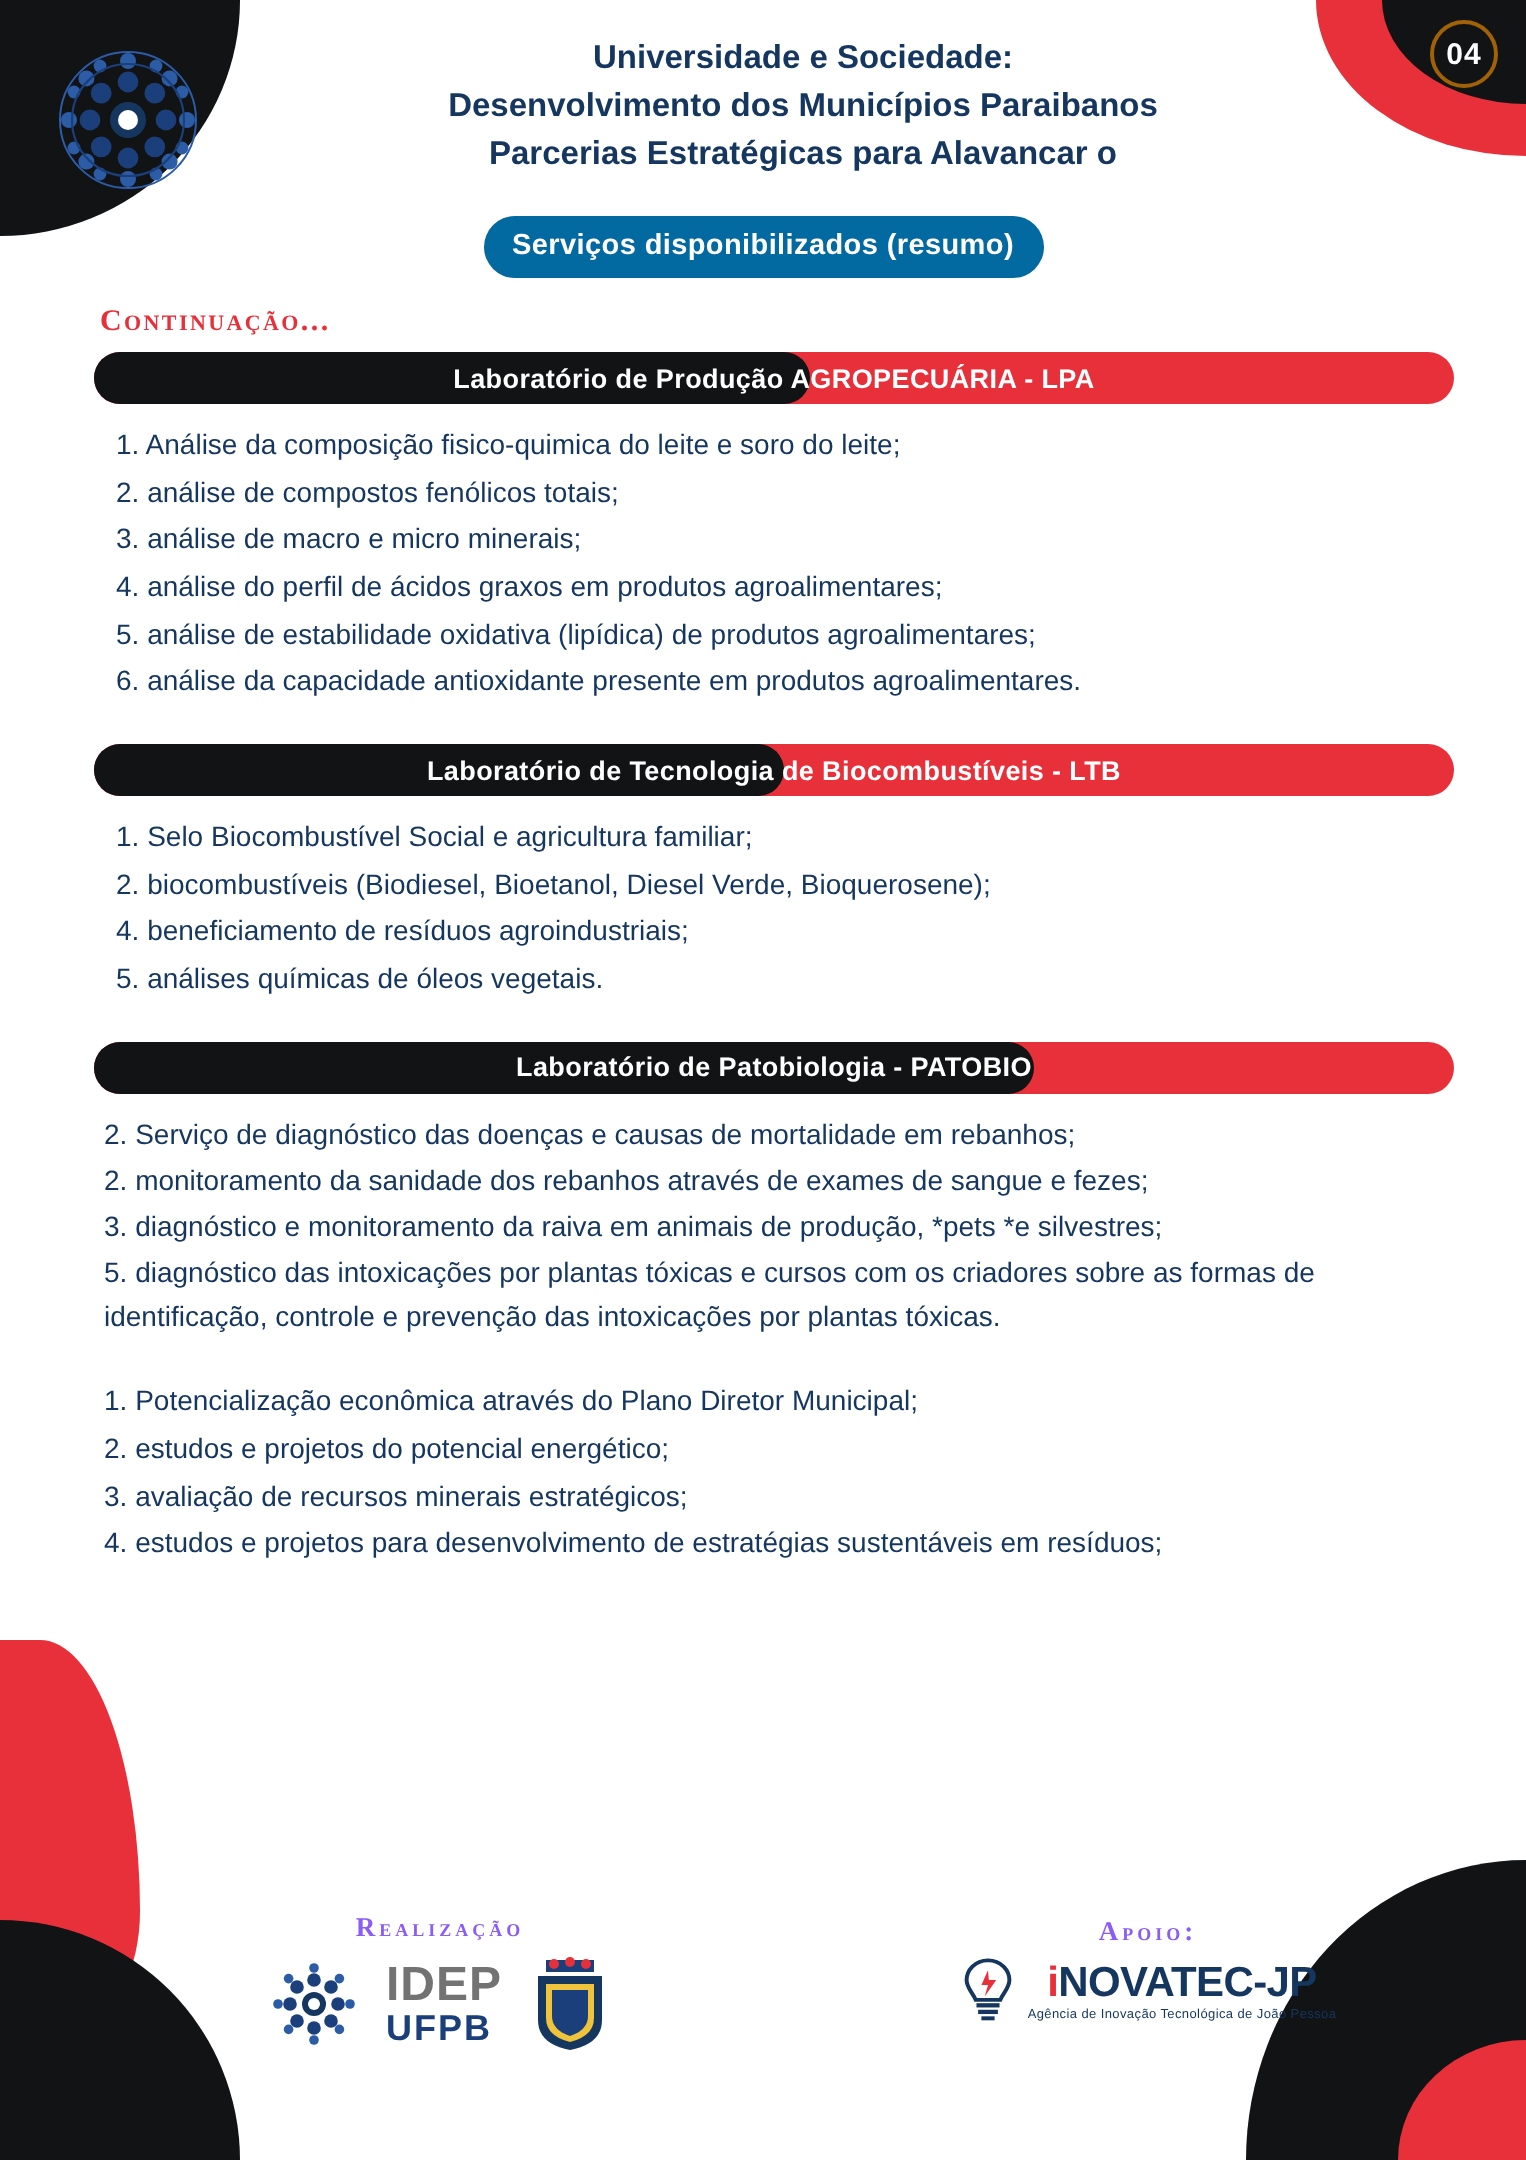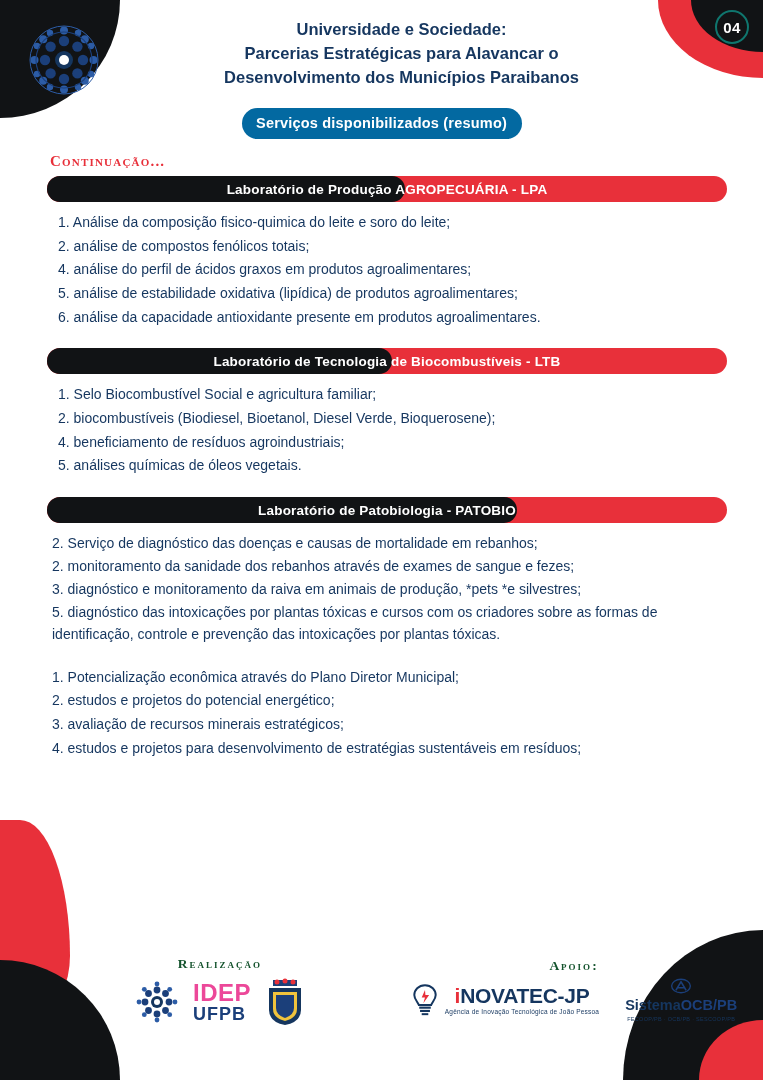--- a/index.html
+++ b/index.html
@@ -23,21 +23,21 @@
     border-bottom-left-radius: 100% 100%;
   }
   .corner-tr-black {
     position: absolute; top: 0; right: 0; width: 72px; height: 52px;
     background: #111315;
     border-bottom-left-radius: 100% 100%;
   }
   .page-badge {
     position: absolute; top: 10px; right: 14px;
     width: 34px; height: 34px; border-radius: 50%;
-    border: 2px solid #0f766e;
+    border: 2px solid #a16207;
     color: #ffffff; font-weight: bold; font-size: 15px;
     display: flex; align-items: center; justify-content: center;
     letter-spacing: .5px;
     z-index: 5;
   }
   .corner-bl-red {
     position: absolute; bottom: 70px; left: 0; width: 70px; height: 190px;
     background: #e8303a;
     border-top-right-radius: 100% 100%;
     border-bottom-right-radius: 60% 40%;
@@ -133,26 +133,26 @@
     width: 330px; text-align: center; padding-top: 6px;
     margin-left: 55px;
   }
   .foot-right {
     flex: 1; text-align: center; padding-top: 8px;
   }
   .foot-label {
     font-family: "Liberation Serif", serif;
     font-variant: small-caps;
     font-weight: bold; letter-spacing: 2px;
-    font-size: 13.5px; color: #14532d;
+    font-size: 13.5px; color: #8b5cf6;
   }
   .logo-row { display: flex; align-items: center; justify-content: center; gap: 14px; margin-top: 6px; }
   .idep-mark { width: 44px; height: 44px; }
   .idep-text { text-align: left; line-height: 1; }
-  .idep-text .t1 { font-size: 24px; font-weight: bold; color: #ec4899; letter-spacing: .5px; }
+  .idep-text .t1 { font-size: 24px; font-weight: bold; color: #737373; letter-spacing: .5px; }
   .idep-text .t2 { font-size: 18px; font-weight: bold; color: #1b3f7a; letter-spacing: 1px; }
   .ufpb-seal { width: 40px; height: 48px; }
   .inov-row { display: flex; align-items: center; justify-content: center; gap: 26px; margin-top: 4px; }
   .inov-block { display: flex; align-items: center; gap: 6px; justify-content: flex-end; }
   .inov-text .n1 { font-size: 21px; font-weight: bold; color: #15365f; letter-spacing: -.3px; }
   .inov-text .n1 span { color: #e8303a; }
   .inov-text .n2 { font-size: 6.5px; color: #15365f; letter-spacing: .2px; }
   .ocb-text { text-align: center; line-height: 1.1; }
   .ocb-text .o1 { font-size: 14.5px; font-weight: bold; color: #15365f; }
   .ocb-text .o1 b { color: #1b3f7a; }
@@ -205,42 +205,43 @@
           <circle cx="9" cy="50" r="3.2"></circle>
             <circle cx="63" cy="22" r="3.2"></circle>
         </g>
         <circle cx="36" cy="36" r="28" fill="none" stroke="#1b3f7a" stroke-width="1.1"></circle>
         <circle cx="36" cy="36" r="34" fill="none" stroke="#2c5ca6" stroke-width="1"></circle>
       </g>
     </svg>
   </div>
   <div class="title-block">
     <div>Universidade e Sociedade:</div>
+    <div>Desenvolvimento dos Municípios Paraibanos</div>
     <div>Parcerias Estratégicas para Alavancar o</div>
-    <div>Desenvolvimento dos Municípios Paraibanos</div>
   </div>
 </header>
 
 <div class="subtitle-pill">Serviços disponibilizados (resumo)</div>
 <div class="continuacao">Continuação...</div>
 
 <div class="content">
 
   <div class="sec">
     <div class="bar">
       <div class="bar-red"></div>
       <div class="bar-black" style="width:358px"></div>
       <div class="bar-text">
         <span>Laboratório de Produção</span>
         <span> AGROPECUÁRIA - LPA</span>
       </div>
     </div>
     <ul class="items">
       <li>1. Análise da composição fisico-quimica do leite e soro do leite;</li>
       <li>2. análise de compostos fenólicos totais;</li>
+      <li>3. análise de macro e micro minerais;</li>
       <li>4. análise do perfil de ácidos graxos em produtos agroalimentares;</li>
       <li>5. análise de estabilidade oxidativa (lipídica) de produtos agroalimentares;</li>
       <li>6. análise da capacidade antioxidante presente em produtos agroalimentares.</li>
     </ul>
   </div>
 
   <div class="sec">
     <div class="bar">
       <div class="bar-red"></div>
       <div class="bar-black" style="width:345px"></div>
@@ -342,23 +343,15 @@
           <rect x="10" y="28" width="14" height="2.6" fill="#15365f"></rect>
           <rect x="11" y="32" width="12" height="2.6" fill="#15365f"></rect>
           <rect x="13" y="36" width="8" height="2.4" fill="#15365f"></rect>
           <path d="M17 8 L13 17 H17 L15 24 L22 14 H17.5 Z" fill="#e8303a"></path>
         </svg>
         <div class="inov-text">
           <div class="n1"><span>i</span><em style="font-style:normal">NOVATEC-JP</em></div>
           <div class="n2">Agência de Inovação Tecnológica de João Pessoa</div>
         </div>
       </div>
-      <div class="ocb-text">
-        <svg viewBox="0 0 40 18" width="34" height="16">
-          <ellipse cx="20" cy="9" rx="11" ry="8" fill="none" stroke="#1b3f7a" stroke-width="1.6"></ellipse>
-          <path d="M14 14 L20 4 L26 14 M16.5 11 H23.5" fill="none" stroke="#1b3f7a" stroke-width="1.8"></path>
-        </svg>
-        <div class="o1"><span>Sistema</span><b>OCB/PB</b></div>
-        <div class="o2">FECOOP/PB  ·  OCB/PB  ·  SESCOOP/PB</div>
-      </div>
     </div>
   </div>
 </footer>
 
 </body></html>

